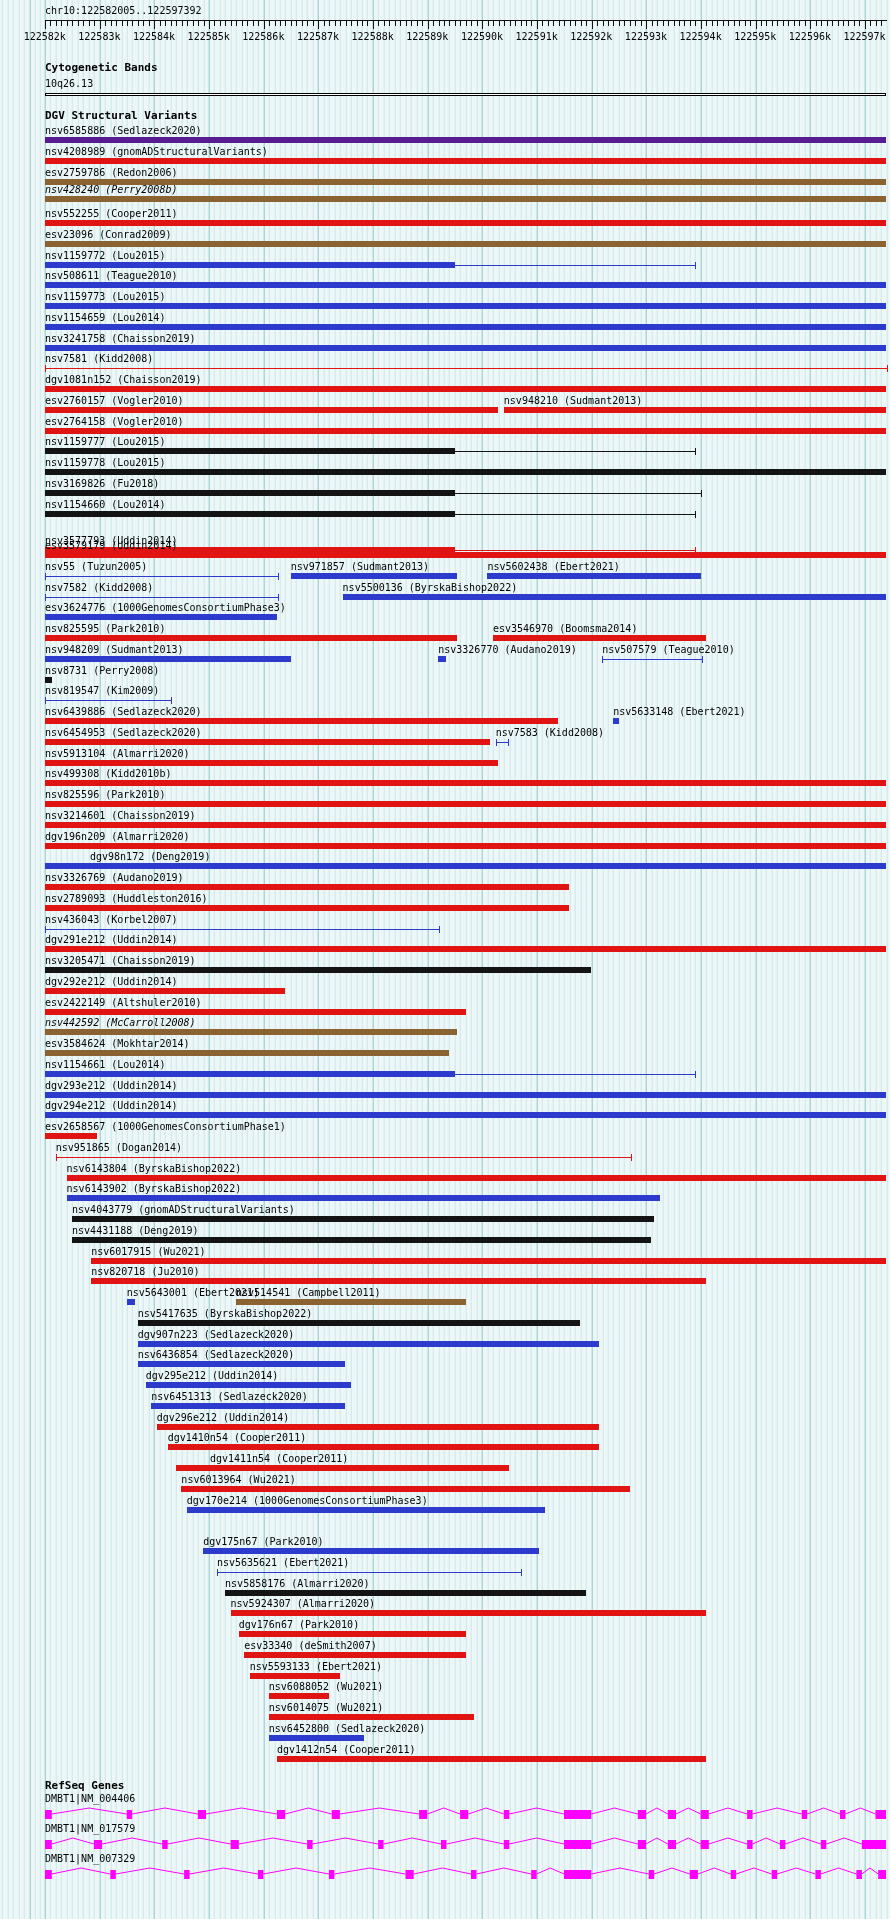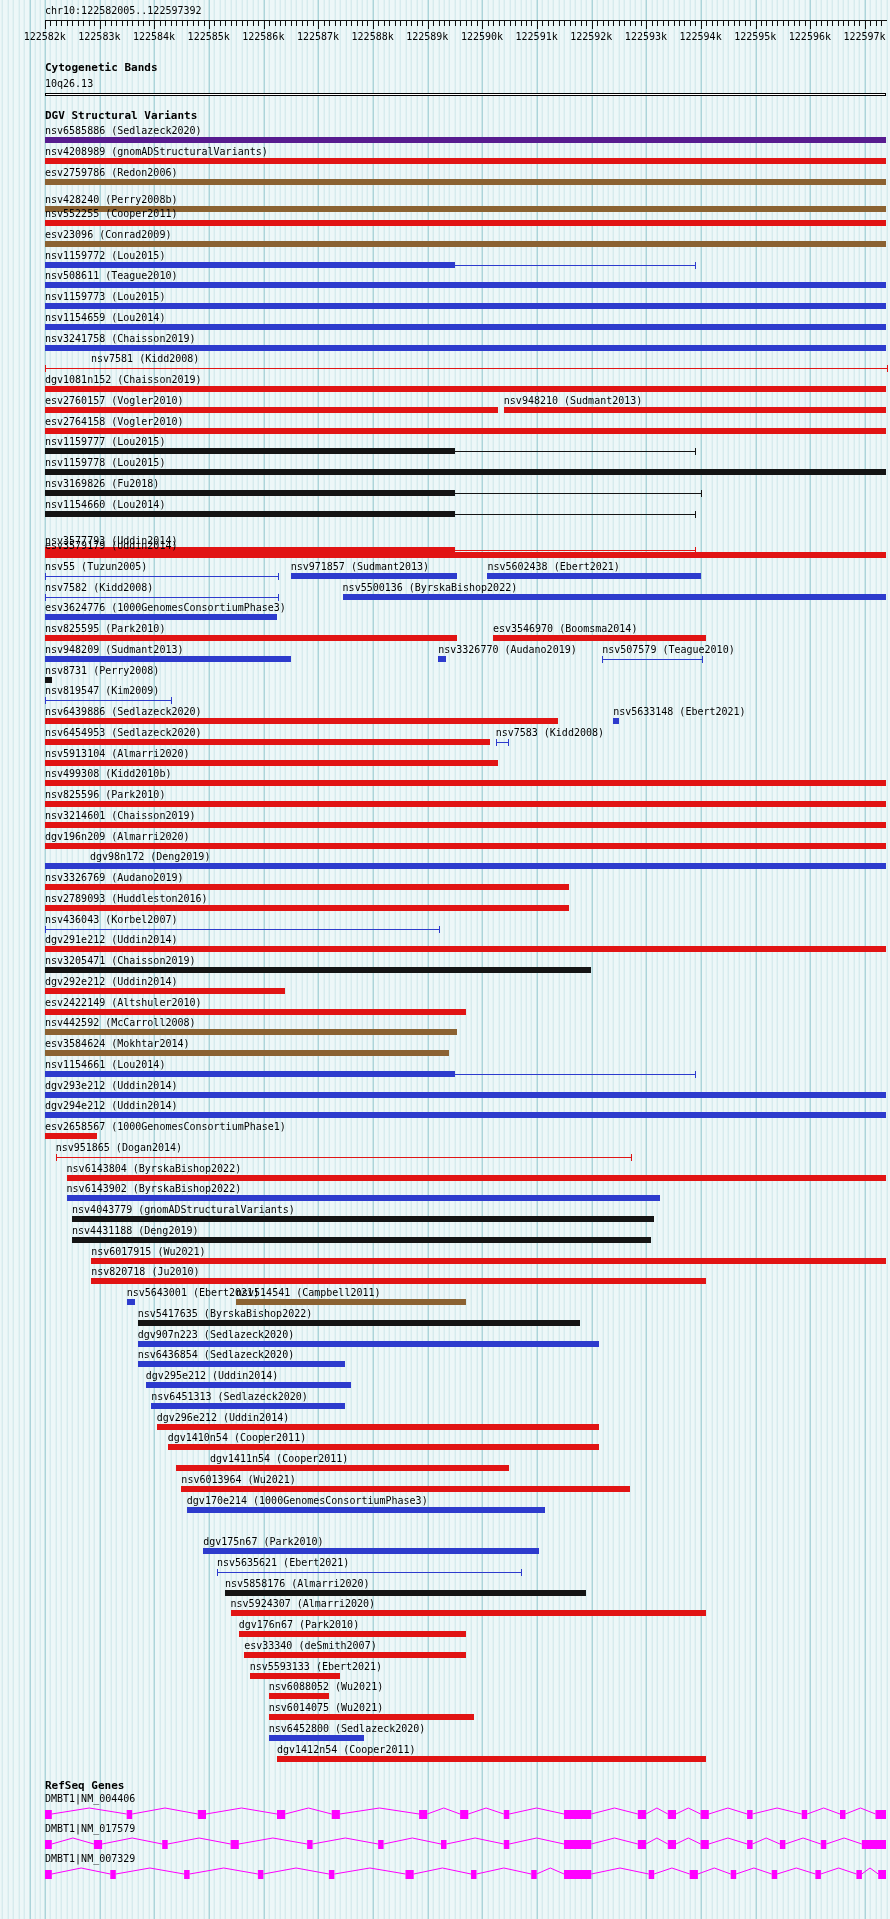--- a/index.html
+++ b/index.html
@@ -83,21 +83,21 @@
         <div class="seg seg-bar" style="left: 45px; width: 841px; color: rgb(87, 28, 143);"></div>
       </div>
       <div class="vrow" style="top: 20.75px;">
         <span class="vlabel" style="left: 45px;">nsv4208989 (gnomADStructuralVariants)</span>
         <div class="seg seg-bar" style="left: 45px; width: 841px; color: rgb(225, 20, 20);"></div>
       </div>
       <div class="vrow" style="top: 41.5px;">
         <span class="vlabel" style="left: 45px;">esv2759786 (Redon2006)</span>
         <div class="seg seg-bar" style="left: 45px; width: 841px; color: rgb(139, 98, 50);"></div>
       </div>
-      <div class="vrow" style="top: 69px;">
+      <div class="vrow" style="top: 59px; font-style: italic;">
         <span class="vlabel" style="left: 45px;">nsv428240 (Perry2008b)</span>
         <div class="seg seg-bar" style="left: 45px; width: 841px; color: rgb(139, 98, 50);"></div>
       </div>
       <div class="vrow" style="top: 83px;">
         <span class="vlabel" style="left: 45px;">nsv552255 (Cooper2011)</span>
         <div class="seg seg-bar" style="left: 45px; width: 841px; color: rgb(225, 20, 20);"></div>
       </div>
       <div class="vrow" style="top: 103.75px;">
         <span class="vlabel" style="left: 45px;">esv23096 (Conrad2009)</span>
         <div class="seg seg-bar" style="left: 45px; width: 841px; color: rgb(139, 98, 50);"></div>
@@ -117,21 +117,21 @@
       </div>
       <div class="vrow" style="top: 186.75px;">
         <span class="vlabel" style="left: 45px;">nsv1154659 (Lou2014)</span>
         <div class="seg seg-bar" style="left: 45px; width: 841px; color: rgb(45, 59, 205);"></div>
       </div>
       <div class="vrow" style="top: 207.5px;">
         <span class="vlabel" style="left: 45px;">nsv3241758 (Chaisson2019)</span>
         <div class="seg seg-bar" style="left: 45px; width: 841px; color: rgb(45, 59, 205);"></div>
       </div>
       <div class="vrow" style="top: 228.25px;">
-        <span class="vlabel" style="left: 45px; padding-left: 46px;">nsv7581 (Kidd2008)</span>
+        <span class="vlabel" style="left: 45px;">nsv7581 (Kidd2008)</span>
         <div class="seg seg-line" style="left: 45px; width: 841px; color: rgb(225, 20, 20);"></div>
       </div>
       <div class="vrow" style="top: 249px;">
         <span class="vlabel" style="left: 45px;">dgv1081n152 (Chaisson2019)</span>
         <div class="seg seg-bar" style="left: 45px; width: 841px; color: rgb(225, 20, 20);"></div>
       </div>
       <div class="vrow" style="top: 269.75px;">
         <span class="vlabel" style="left: 45px;">esv2760157 (Vogler2010)</span>
         <div class="seg seg-bar" style="left: 45px; width: 453.376px; color: rgb(225, 20, 20);"></div>
         <span class="vlabel" style="left: 503.842px;">nsv948210 (Sudmant2013)</span>
@@ -266,21 +266,21 @@
         <div class="seg seg-bar" style="left: 45px; width: 546.292px; color: rgb(20, 20, 20);"></div>
       </div>
       <div class="vrow" style="top: 850.75px;">
         <span class="vlabel" style="left: 45px;">dgv292e212 (Uddin2014)</span>
         <div class="seg seg-bar" style="left: 45px; width: 240.215px; color: rgb(225, 20, 20);"></div>
       </div>
       <div class="vrow" style="top: 871.5px;">
         <span class="vlabel" style="left: 45px;">esv2422149 (Altshuler2010)</span>
         <div class="seg seg-bar" style="left: 45px; width: 420.582px; color: rgb(225, 20, 20);"></div>
       </div>
-      <div class="vrow" style="top: 892.25px;">
+      <div class="vrow" style="top: 892.25px; font-style: italic;">
         <span class="vlabel" style="left: 45px;">nsv442592 (McCarroll2008)</span>
         <div class="seg seg-bar" style="left: 45px; width: 412.384px; color: rgb(139, 98, 50);"></div>
       </div>
       <div class="vrow" style="top: 913px;">
         <span class="vlabel" style="left: 45px;">esv3584624 (Mokhtar2014)</span>
         <div class="seg seg-bar" style="left: 45px; width: 404.185px; color: rgb(139, 98, 50);"></div>
       </div>
       <div class="vrow" style="top: 933.75px;">
         <span class="vlabel" style="left: 45px;">nsv1154661 (Lou2014)</span>
         <div class="seg seg-bar" style="left: 45px; width: 409.651px; color: rgb(45, 59, 205);"></div>

